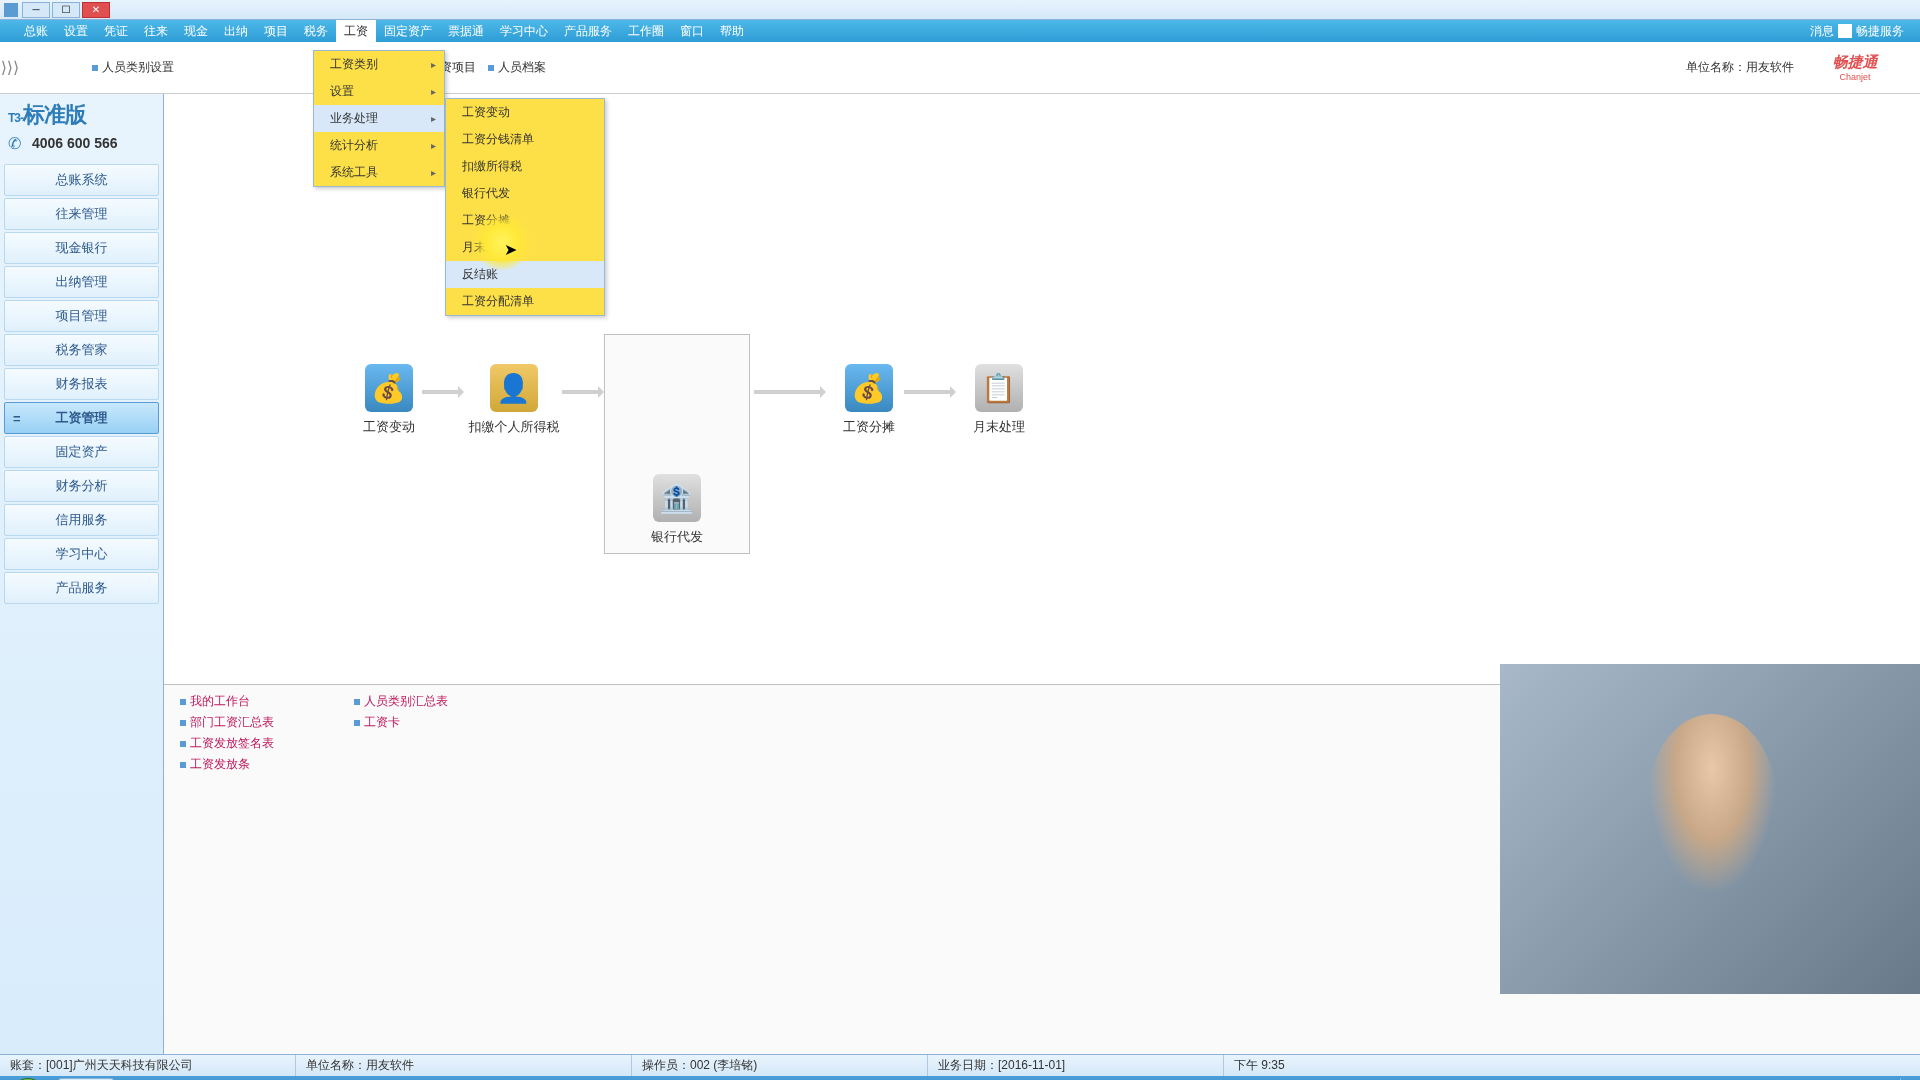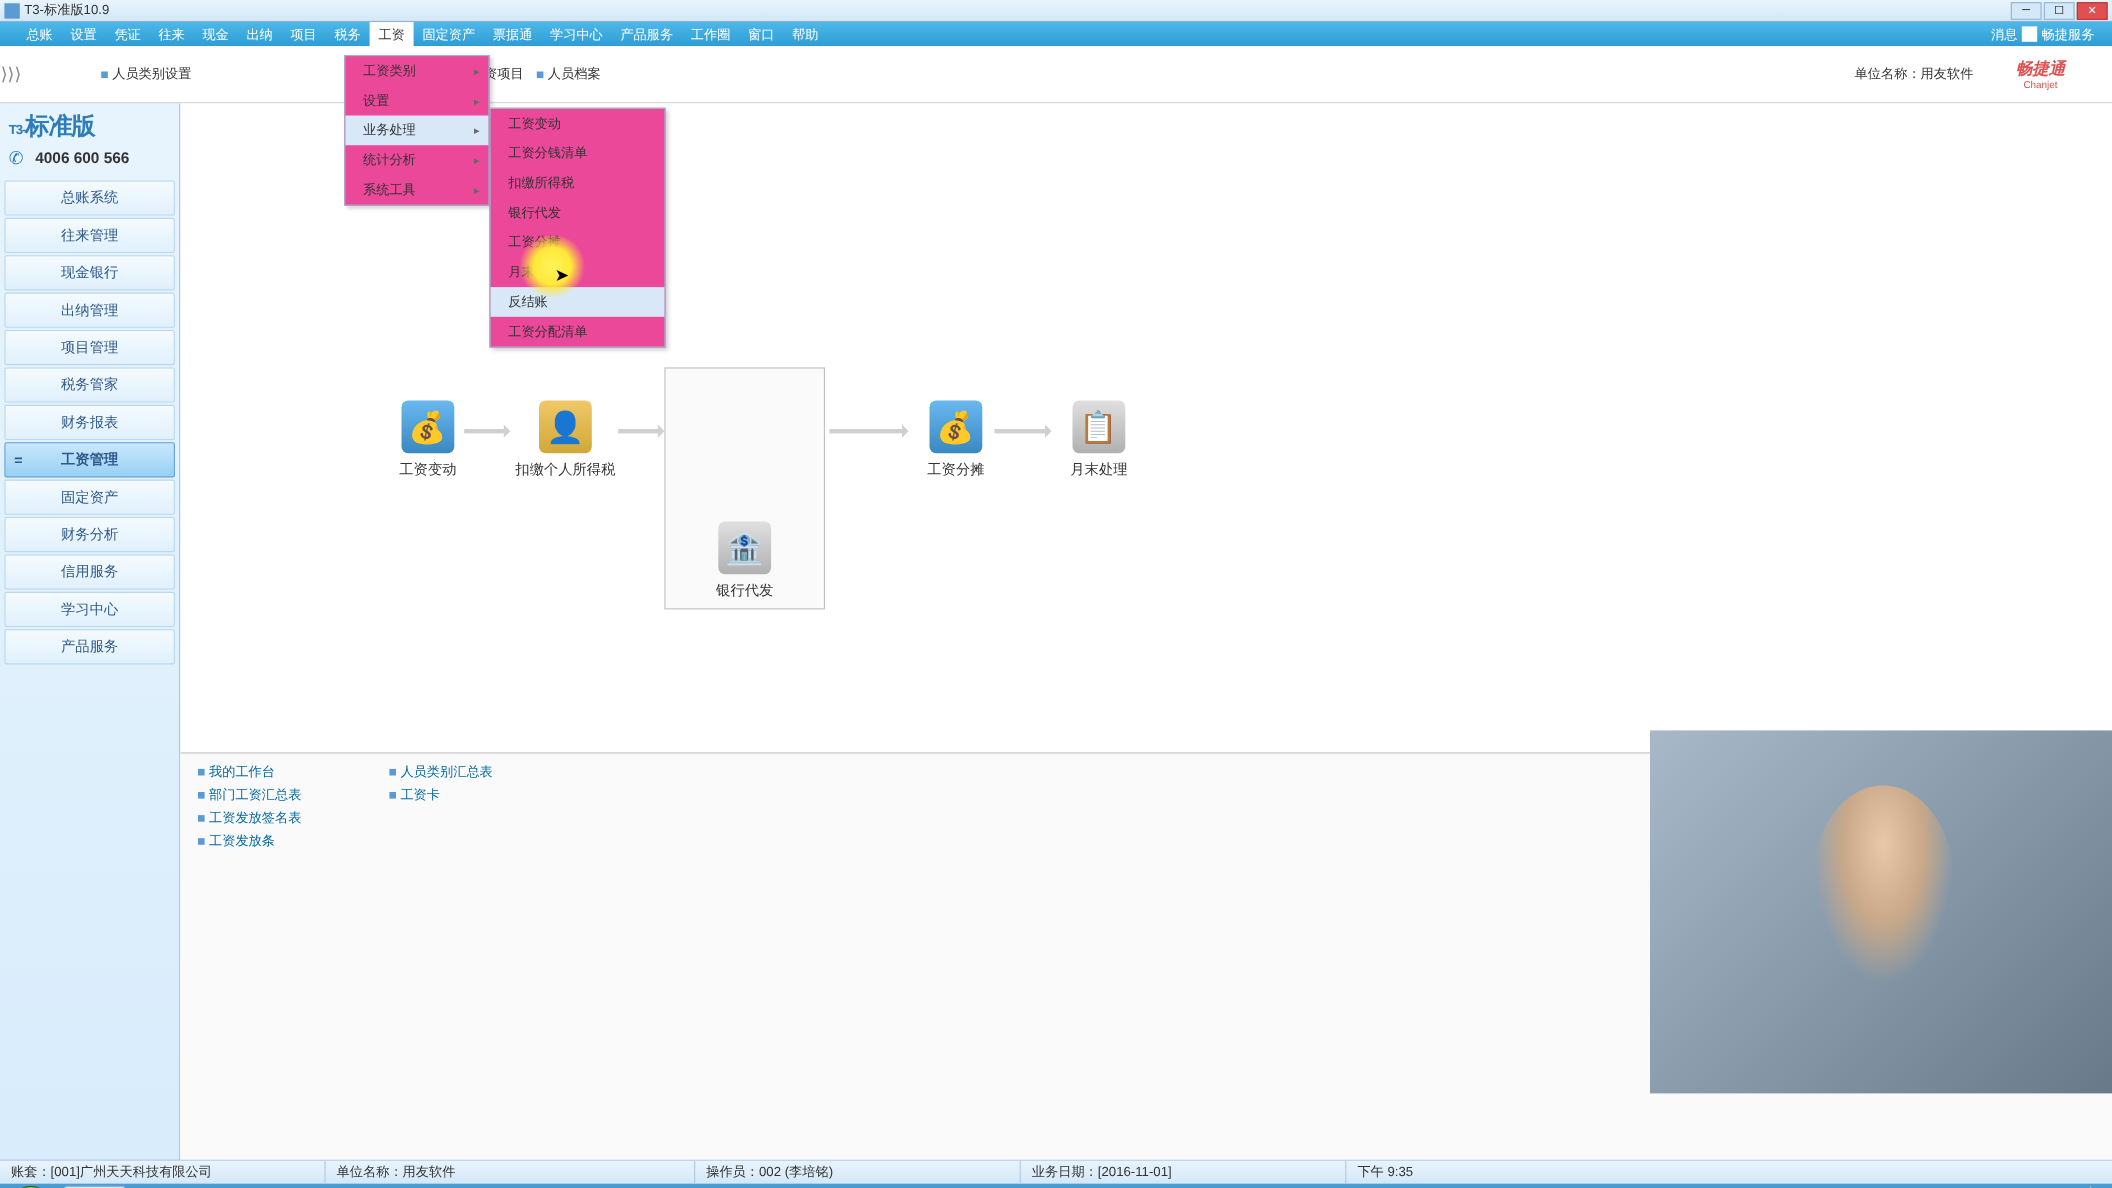--- a/index.html
+++ b/index.html
@@ -51,34 +51,34 @@
 .workspace { flex: 1; background: #fff; position: relative; }
 .flow-area { position: relative; height: 590px; }
 .flow-node { position: absolute; width: 70px; text-align: center; }
 .flow-node .icon-box { width: 48px; height: 48px; margin: 0 auto 6px; border-radius: 6px; display: flex; align-items: center; justify-content: center; font-size: 28px; }
 .flow-node .lbl { color: #333; font-size: 13px; }
 .arrow { position: absolute; height: 4px; background: #d0d0d0; }
 .arrow::after { content: ""; position: absolute; right: -8px; top: -4px; border: 6px solid transparent; border-left-color: #d0d0d0; }
 .group-box { position: absolute; border: 1px solid #c0c0c0; background: #fafafa; }
 
 
-.dropdown { position: absolute; background: #ec4899; border: 1px solid #9ab8d0; box-shadow: 2px 2px 4px rgba(0,0,0,0.2); z-index: 100; }
+.dropdown { position: absolute; background: #fde047; border: 1px solid #9ab8d0; box-shadow: 2px 2px 4px rgba(0,0,0,0.2); z-index: 100; }
 .dropdown .dd-item { padding: 5px 28px 5px 16px; color: #333; cursor: pointer; white-space: nowrap; position: relative; display: flex; align-items: center; }
 .dropdown .dd-item.has-sub::after { content: "▸"; position: absolute; right: 8px; font-size: 10px; color: #666; }
 .dropdown .dd-item.hover { background: #d8e8f8; }
 .dd1 { left: 313px; top: 50px; width: 132px; }
 .dd2 { left: 445px; top: 98px; width: 160px; }
 .highlight-circle { position: absolute; width: 64px; height: 56px; border-radius: 50%; background: radial-gradient(circle, #fff45c 0%, #ffe838 40%, rgba(255,232,56,0) 70%); z-index: 200; pointer-events: none; }
 .cursor-arrow { position: absolute; z-index: 201; font-size: 16px; color: #000; pointer-events: none; }
 
 
 .link-panel { border-top: 1px solid #c0c0c0; padding: 8px 16px; background: #fafafa; height: 370px; }
 .link-row { display: flex; gap: 80px; }
 .link-col { display: flex; flex-direction: column; gap: 4px; }
-.link-panel .lk { color: #0369a1; cursor: pointer; display: flex; align-items: center; gap: 4px; }
+.link-panel .lk { color: #be185d; cursor: pointer; display: flex; align-items: center; gap: 4px; }
 .link-panel .lk .sq { width: 6px; height: 6px; background: #5a9bd4; display: inline-block; }
 
 
 .webcam { position: absolute; right: 0; bottom: 60px; width: 420px; height: 330px; background: linear-gradient(135deg, #a8b8c8 0%, #889aaa 50%, #687a8a 100%); z-index: 50; }
 .webcam::after { content: ""; position: absolute; left: 35%; top: 15%; width: 130px; height: 180px; background: radial-gradient(ellipse at 50% 30%, #e8c8a8 0%, #c8a888 40%, transparent 70%); border-radius: 50% 50% 40% 40%; }
 
 
 .status-bar { height: 22px; background: linear-gradient(#e8f4fd, #d4e8f7); border-top: 1px solid #8db2d8; display: flex; align-items: center; }
 .status-cell { padding: 0 10px; border-right: 1px solid #b0c8de; height: 100%; display: flex; align-items: center; color: #333; }
 .status-cell:nth-child(1){width:296px;} .status-cell:nth-child(2){width:336px;} .status-cell:nth-child(3){width:296px;} .status-cell:nth-child(4){width:296px;} .status-cell:nth-child(5){flex:1;border-right:none;}
@@ -94,21 +94,20 @@
 
 .ic-blue { background: linear-gradient(#6ab8f0, #3a88c0); color: #fff; }
 .ic-pers { background: linear-gradient(#f0c868, #d0a838); color: #fff; }
 .ic-doc { background: linear-gradient(#e0e0e0, #b0b0b0); color: #666; }
 </style>
 </head>
 <body>
 
 <div class="title-bar">
   <div class="app-icon"></div>
-  <div class="title-text">T3-标准版10.9</div>
   <div class="win-btns">
     <div class="win-btn">─</div>
     <div class="win-btn">☐</div>
     <div class="win-btn close">✕</div>
   </div>
 </div>
 
 <div class="menu-bar">
   <div class="menu-item">总账</div>
   <div class="menu-item">设置</div>

